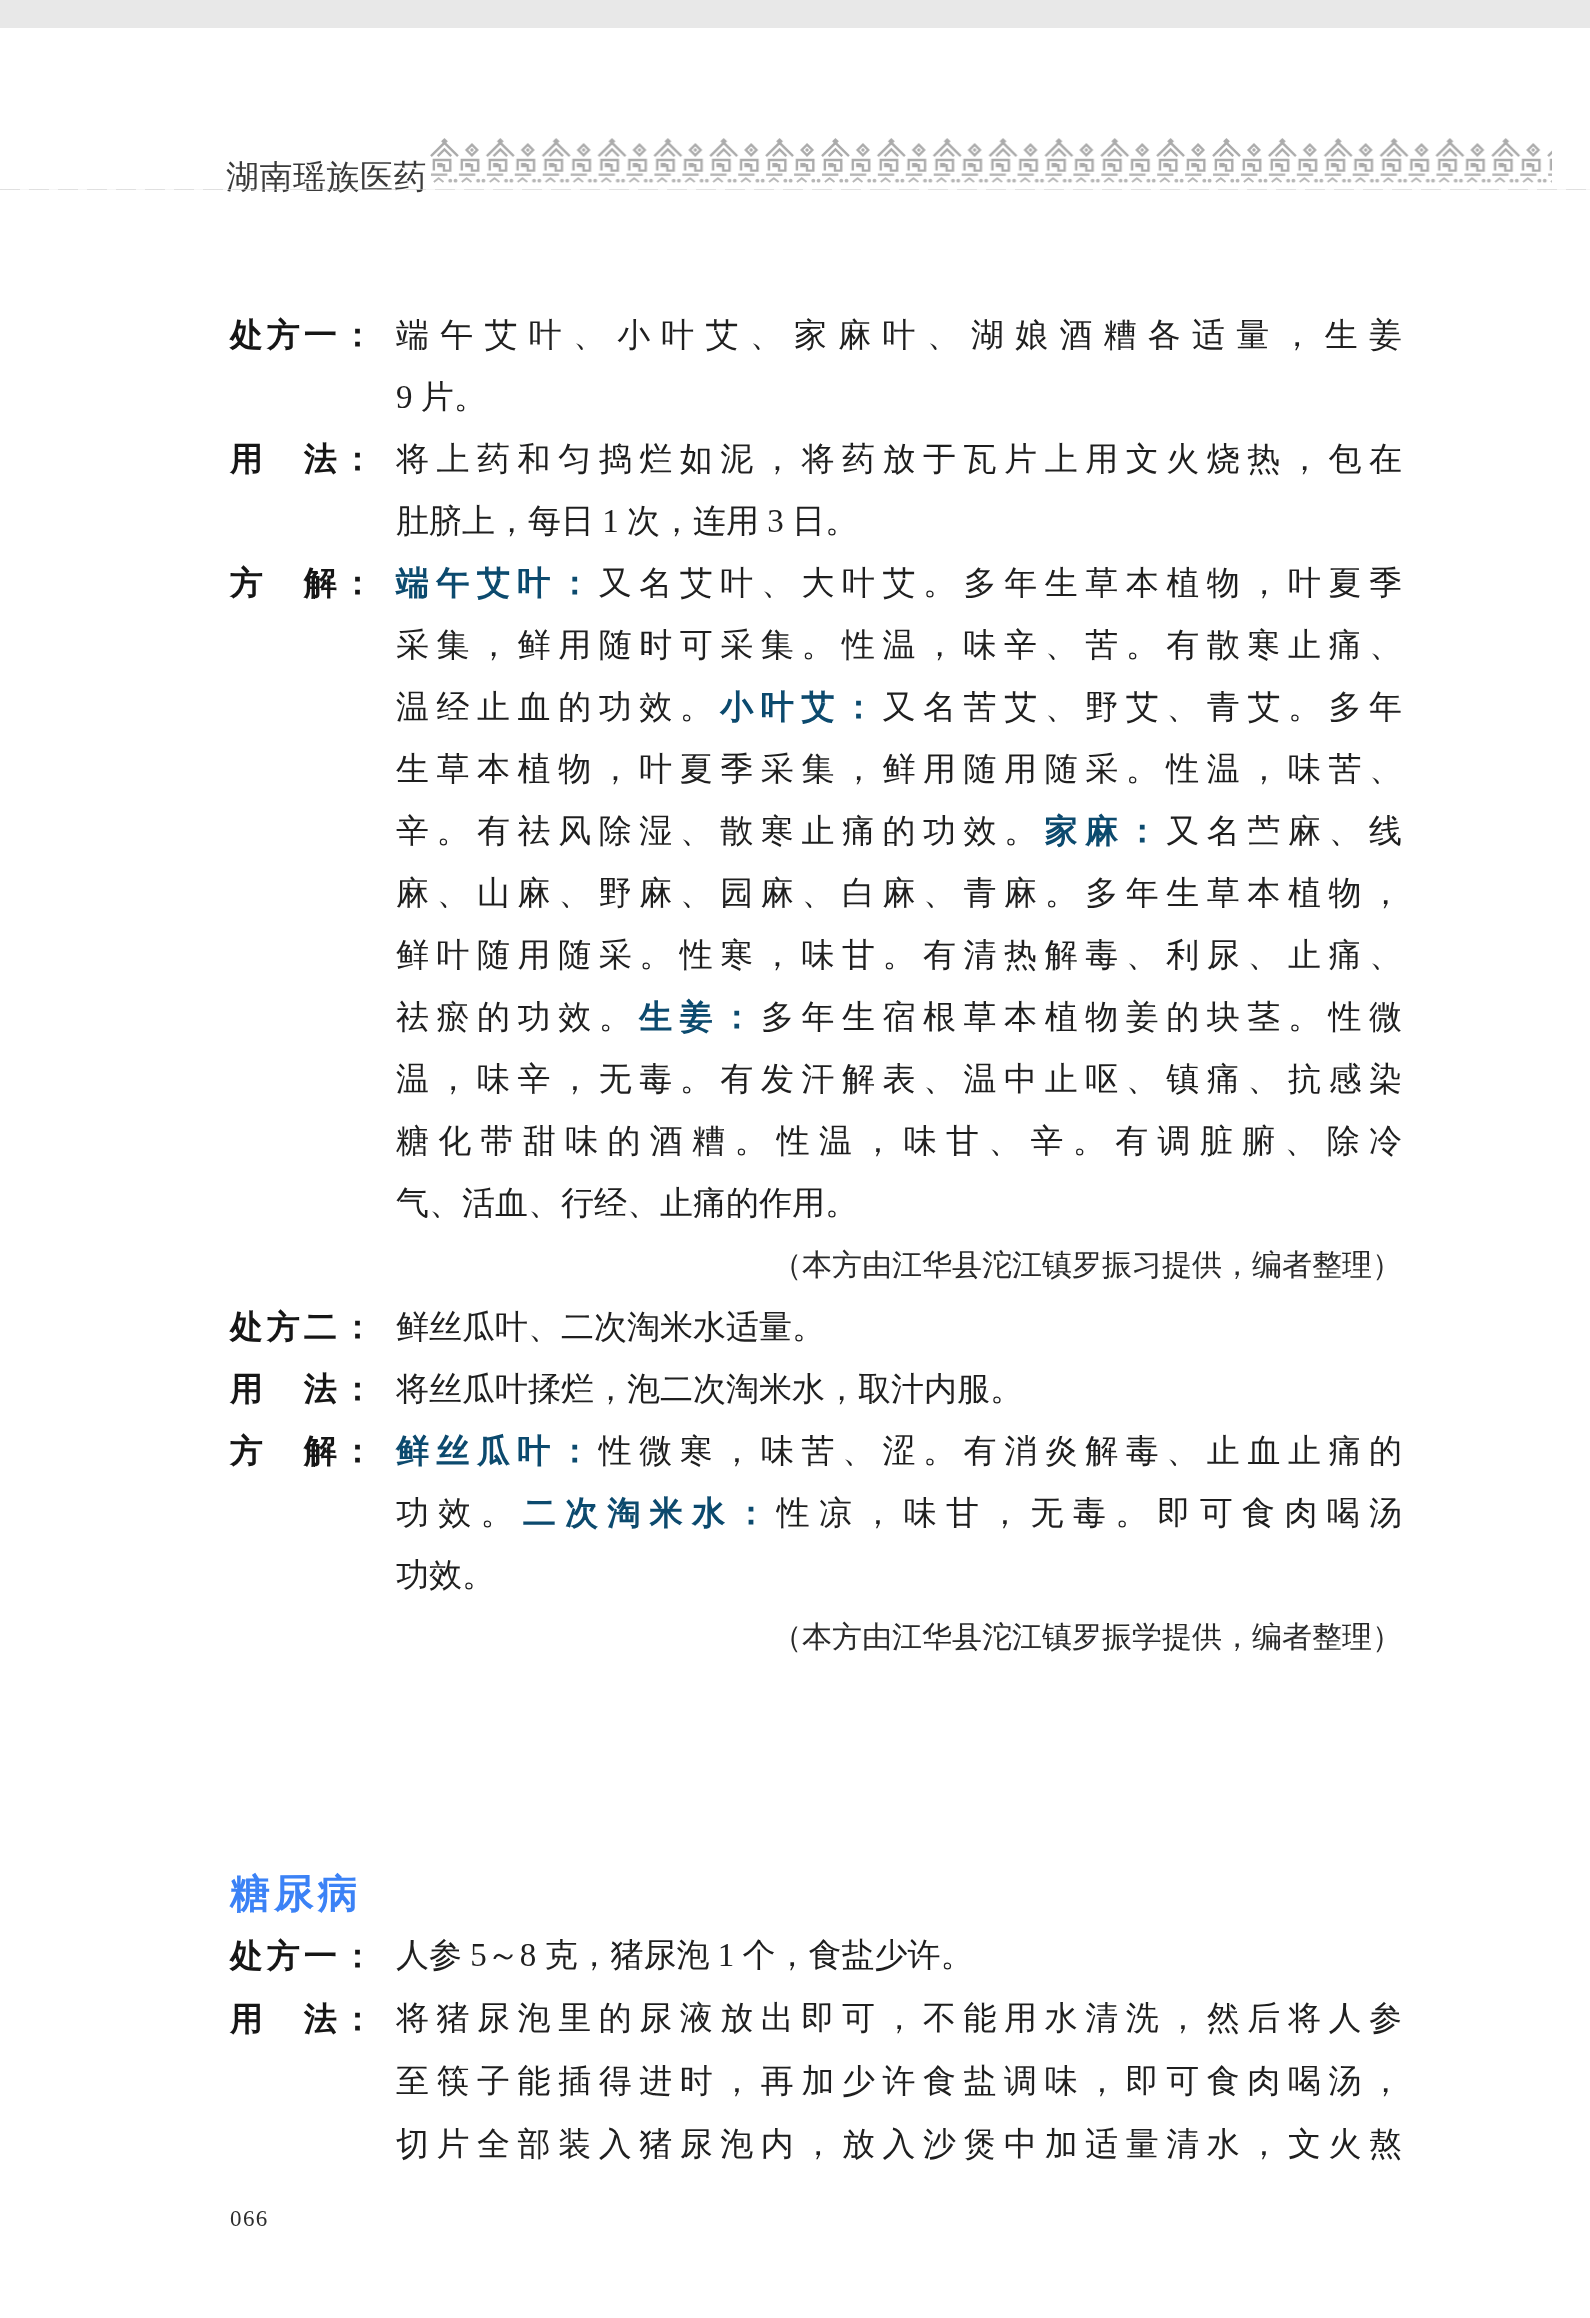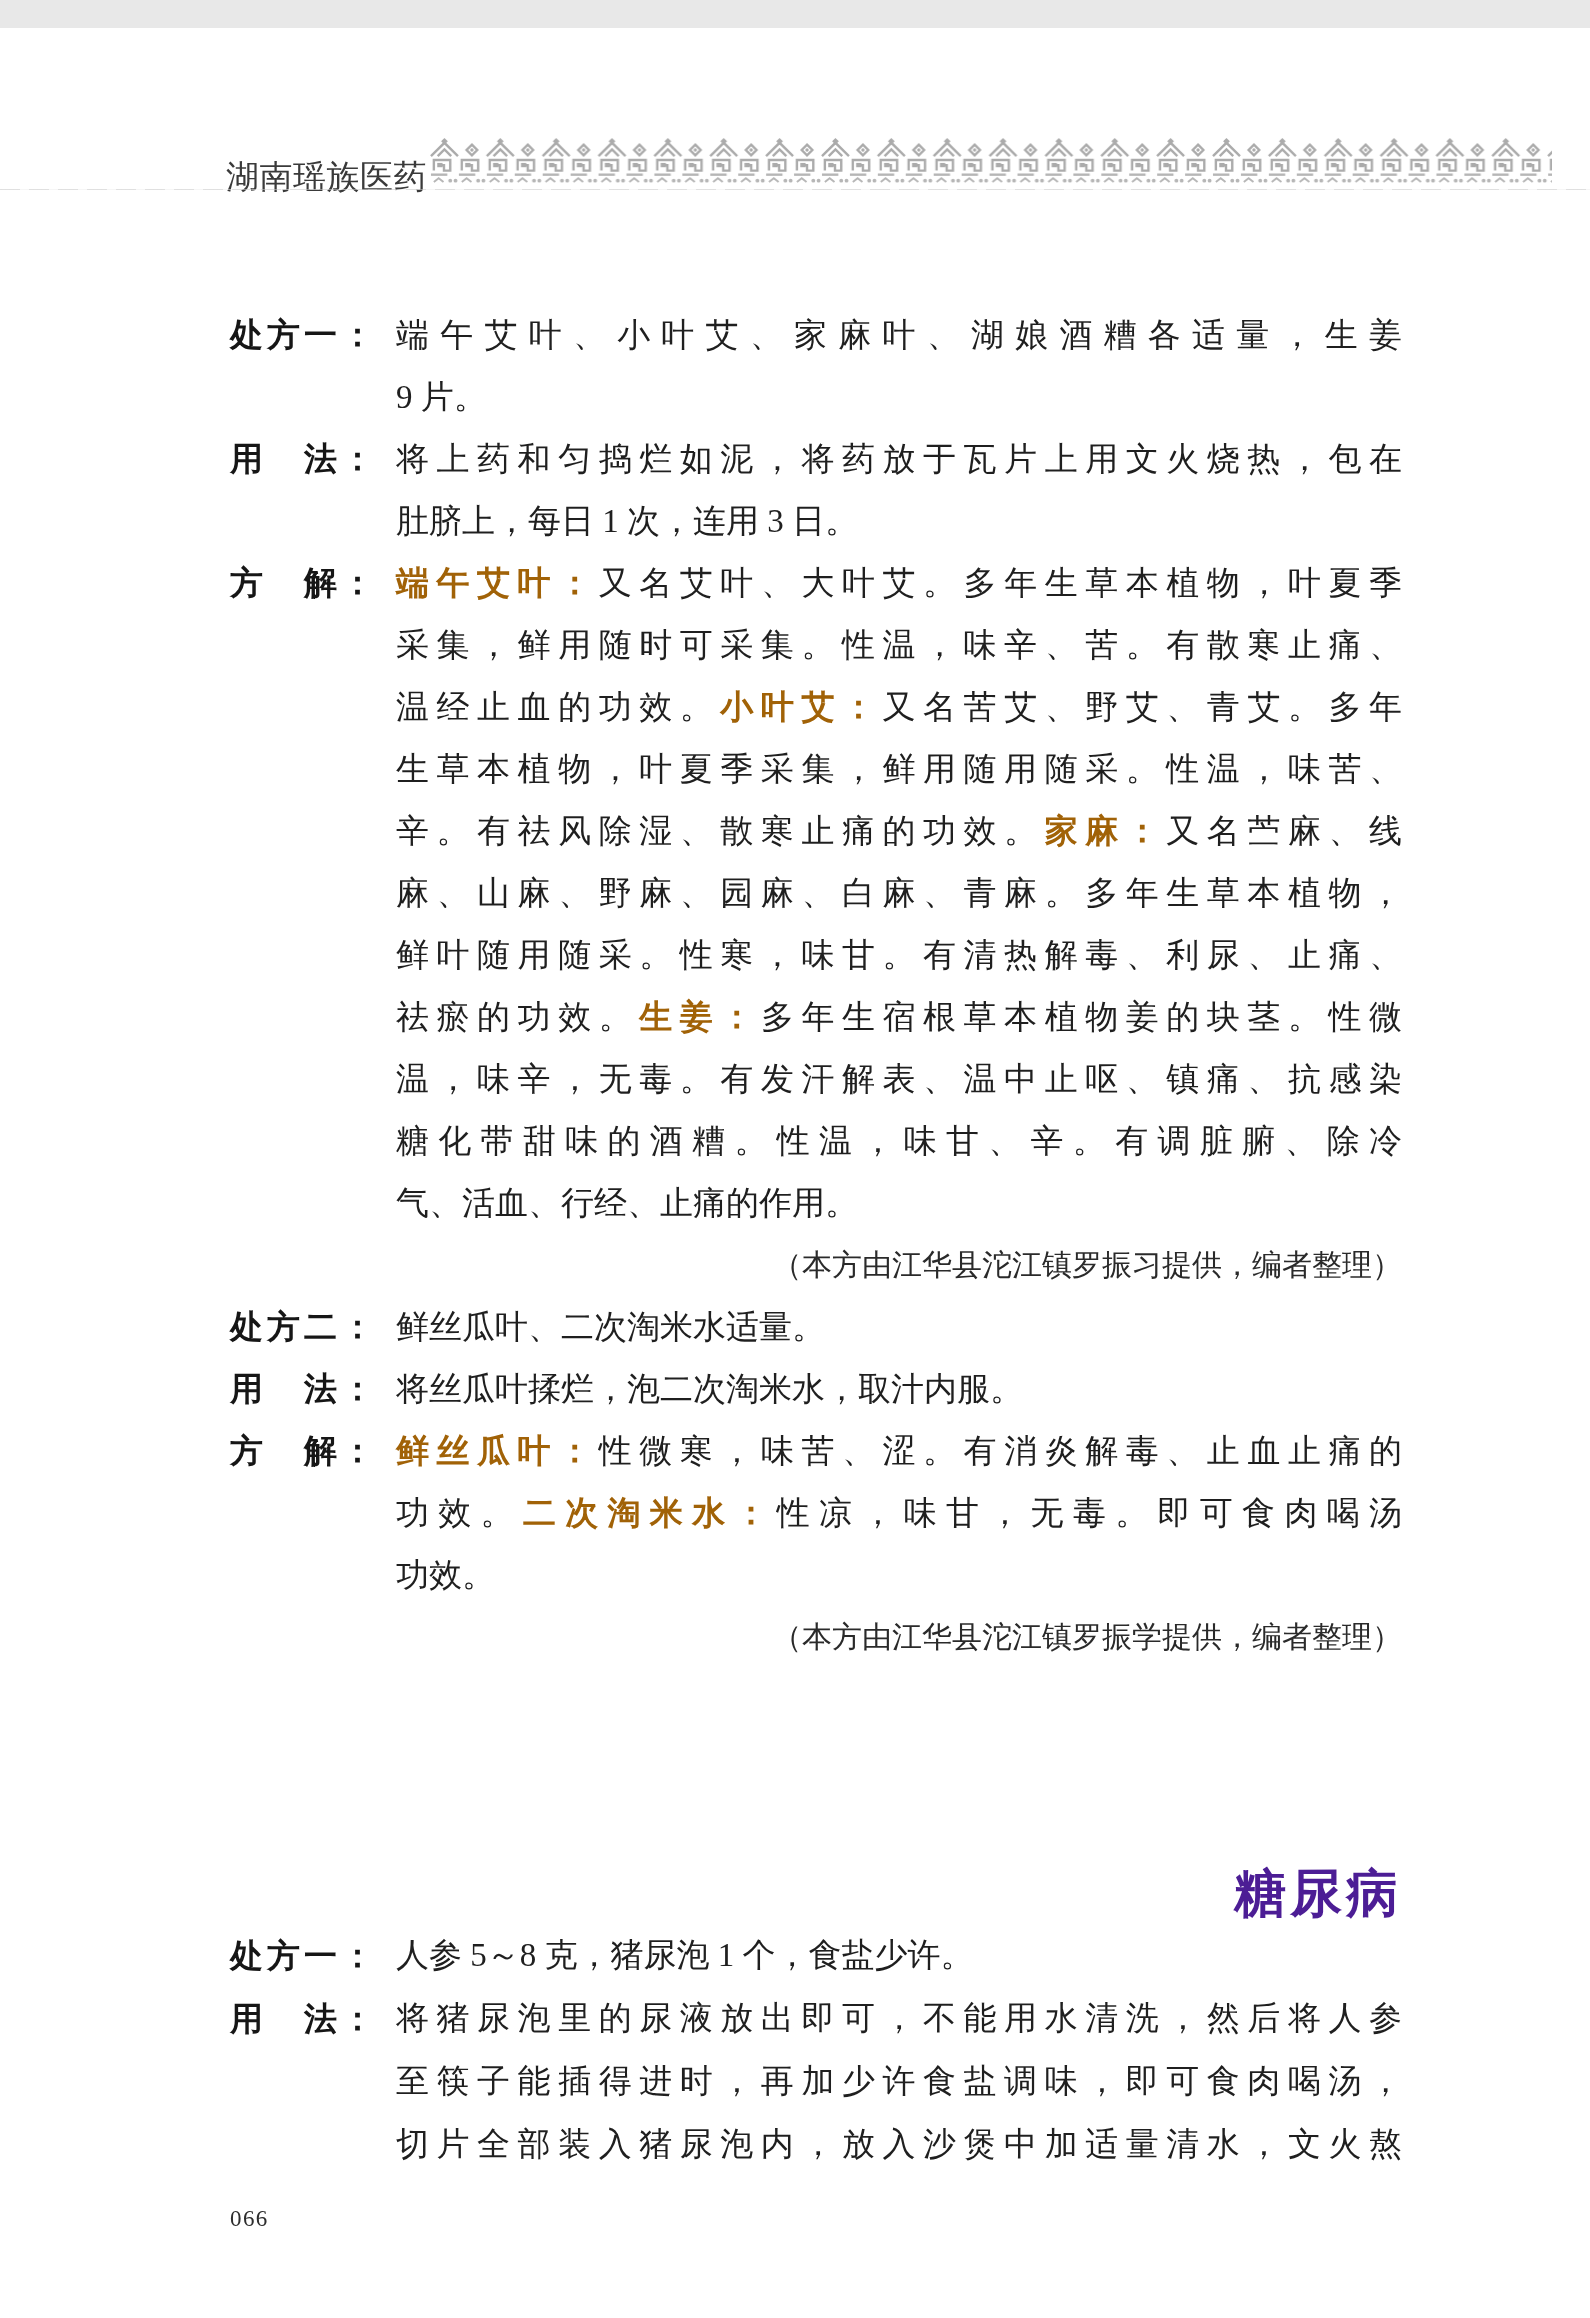--- a/index.html
+++ b/index.html
@@ -50,30 +50,30 @@
   }
   .cnt{
     flex:1;
     font-family:"Liberation Serif","DejaVu Serif",serif;
     white-space:normal;
   }
   .cnt.just{text-align:justify;text-align-last:justify;}
   .cnt.right{text-align:right;}
   .cnt b{
     font-family:"Liberation Sans","DejaVu Sans",sans-serif;
-    font-weight:900;color:#a16207;
+    font-weight:900;color:#0c4a6e;
   }
   .attr-line .cnt{font-size:30px;color:#2a2a2a;}
   
   .section-heading{
     position:absolute;left:230px;top:1839px;width:1172px;
-    text-align:right;
-    font-size:52px;line-height:54px;
+    text-align:left;
+    font-size:40px;line-height:54px;
     font-weight:900;letter-spacing:3.9px;
-    color:#4c1d95;
+    color:#3b82f6;
     font-family:"Liberation Serif","DejaVu Serif",serif;
   }
   
   .page-number{
     position:absolute;left:230px;top:2178px;
     font-size:23px;line-height:1.1;letter-spacing:1.4px;
     color:#2d2d2d;font-weight:400;
     font-family:"Liberation Serif","DejaVu Serif",serif;
   }
 </style>

